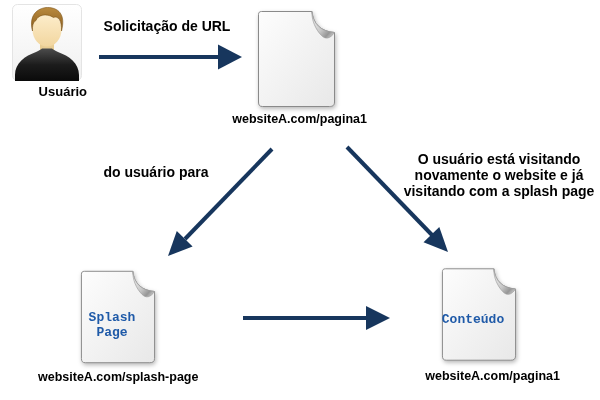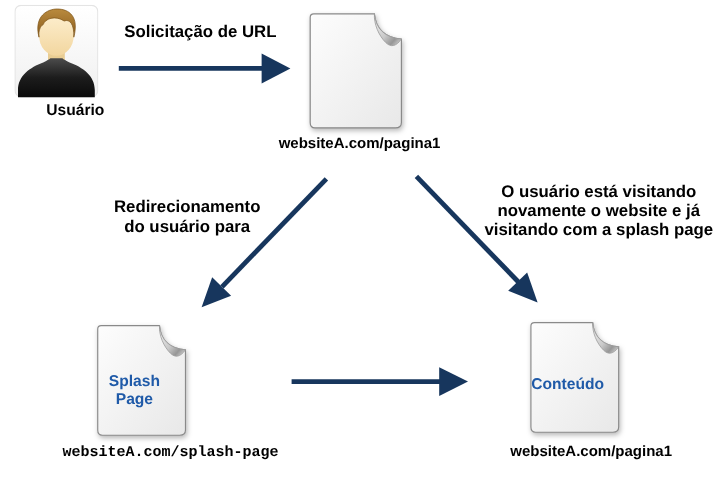--- a/index.html
+++ b/index.html
@@ -19,21 +19,21 @@
   }
   .lbl span{display:block;}
   .cap{
     position:absolute;font-weight:bold;font-size:12.5px;text-align:right;
     color:var(--text);white-space:nowrap;
   }
   .doc{position:absolute;}
   .doc svg{display:block;filter:drop-shadow(1px 2px 2px rgba(0,0,0,0.28));}
   .doc-inner{
     position:absolute;left:0;right:12px;text-align:center;
-    font-weight:bold;font-size:13px;color:var(--doc-label);
+    font-weight:bold;font-size:13px;color:var(--doc-label);font-family:Liberation Mono, monospace;
   }
   .arrow-layer{position:absolute;left:0;top:0;pointer-events:none;}
   .page-shape{fill:url(#pageGrad);stroke:#8a8a8a;stroke-width:1;}
   .fold-shape{fill:url(#foldGrad);stroke:#9c9c9c;stroke-width:0.7;}
 </style>
 </head>
 <body>
 
 <div class="canvas">
 
@@ -104,21 +104,20 @@
       <g>
         <line x1="243" y1="318" x2="368" y2="318"></line>
         <polygon points="390,318 366,306 366,330" stroke="none"></polygon>
       </g>
     </g>
   </svg>
 
   <div class="lbl" style="left:92px;top:18px;width:150px;">Solicitação de URL</div>
 
   <div class="lbl" style="left:86px;top:164px;width:140px;">
-    <span>Redirecionamento</span>
     <span>do usuário para</span>
   </div>
 
   <div class="lbl" style="left:403px;top:151px;width:192px;">
     <span>O usuário está visitando</span>
     <span>novamente o website e já</span>
     <span>visitando com a splash page</span>
   </div>
 
 
@@ -136,21 +135,21 @@
   <div class="doc" style="left:80px;top:268px;width:76px;height:98px;">
     <svg viewBox="0 0 79 98" width="76" height="98">
       <path class="page-shape" d="M4.5,1.5 L55,1.5 C56,14 64,21.5 77.5,22.5 L77.5,92
                C77.5,95.5 75.5,96.5 72.5,96.5 L5.5,96.5 C2.5,96.5 1.5,95 1.5,92
                L1.5,4.5 C1.5,2.5 2.5,1.5 4.5,1.5 Z"></path>
       <path class="fold-shape" d="M55,1.5 C56,14 64,21.5 77.5,22.5 C73,29 68.5,29.5 64.5,25.5
                C58.5,19.5 54.5,10 55,1.5 Z"></path>
     </svg>
     <span class="doc-inner" style="top:42px;">Splash Page</span>
   </div>
-  <div class="cap" style="left:52px;top:370px;width:160px;font-family:Liberation Mono, monospace;">websiteA.com/splash-page</div>
+  <div class="cap" style="left:38px;top:370px;width:160px;">websiteA.com/splash-page</div>
 
   <div class="doc" style="left:441px;top:266px;width:76px;height:97px;">
     <svg viewBox="0 0 79 98" width="76" height="97">
       <path class="page-shape" d="M4.5,1.5 L55,1.5 C56,14 64,21.5 77.5,22.5 L77.5,92
                C77.5,95.5 75.5,96.5 72.5,96.5 L5.5,96.5 C2.5,96.5 1.5,95 1.5,92
                L1.5,4.5 C1.5,2.5 2.5,1.5 4.5,1.5 Z"></path>
       <path class="fold-shape" d="M55,1.5 C56,14 64,21.5 77.5,22.5 C73,29 68.5,29.5 64.5,25.5
                C58.5,19.5 54.5,10 55,1.5 Z"></path>
     </svg>
     <span class="doc-inner" style="top:46px;">Conteúdo</span>

